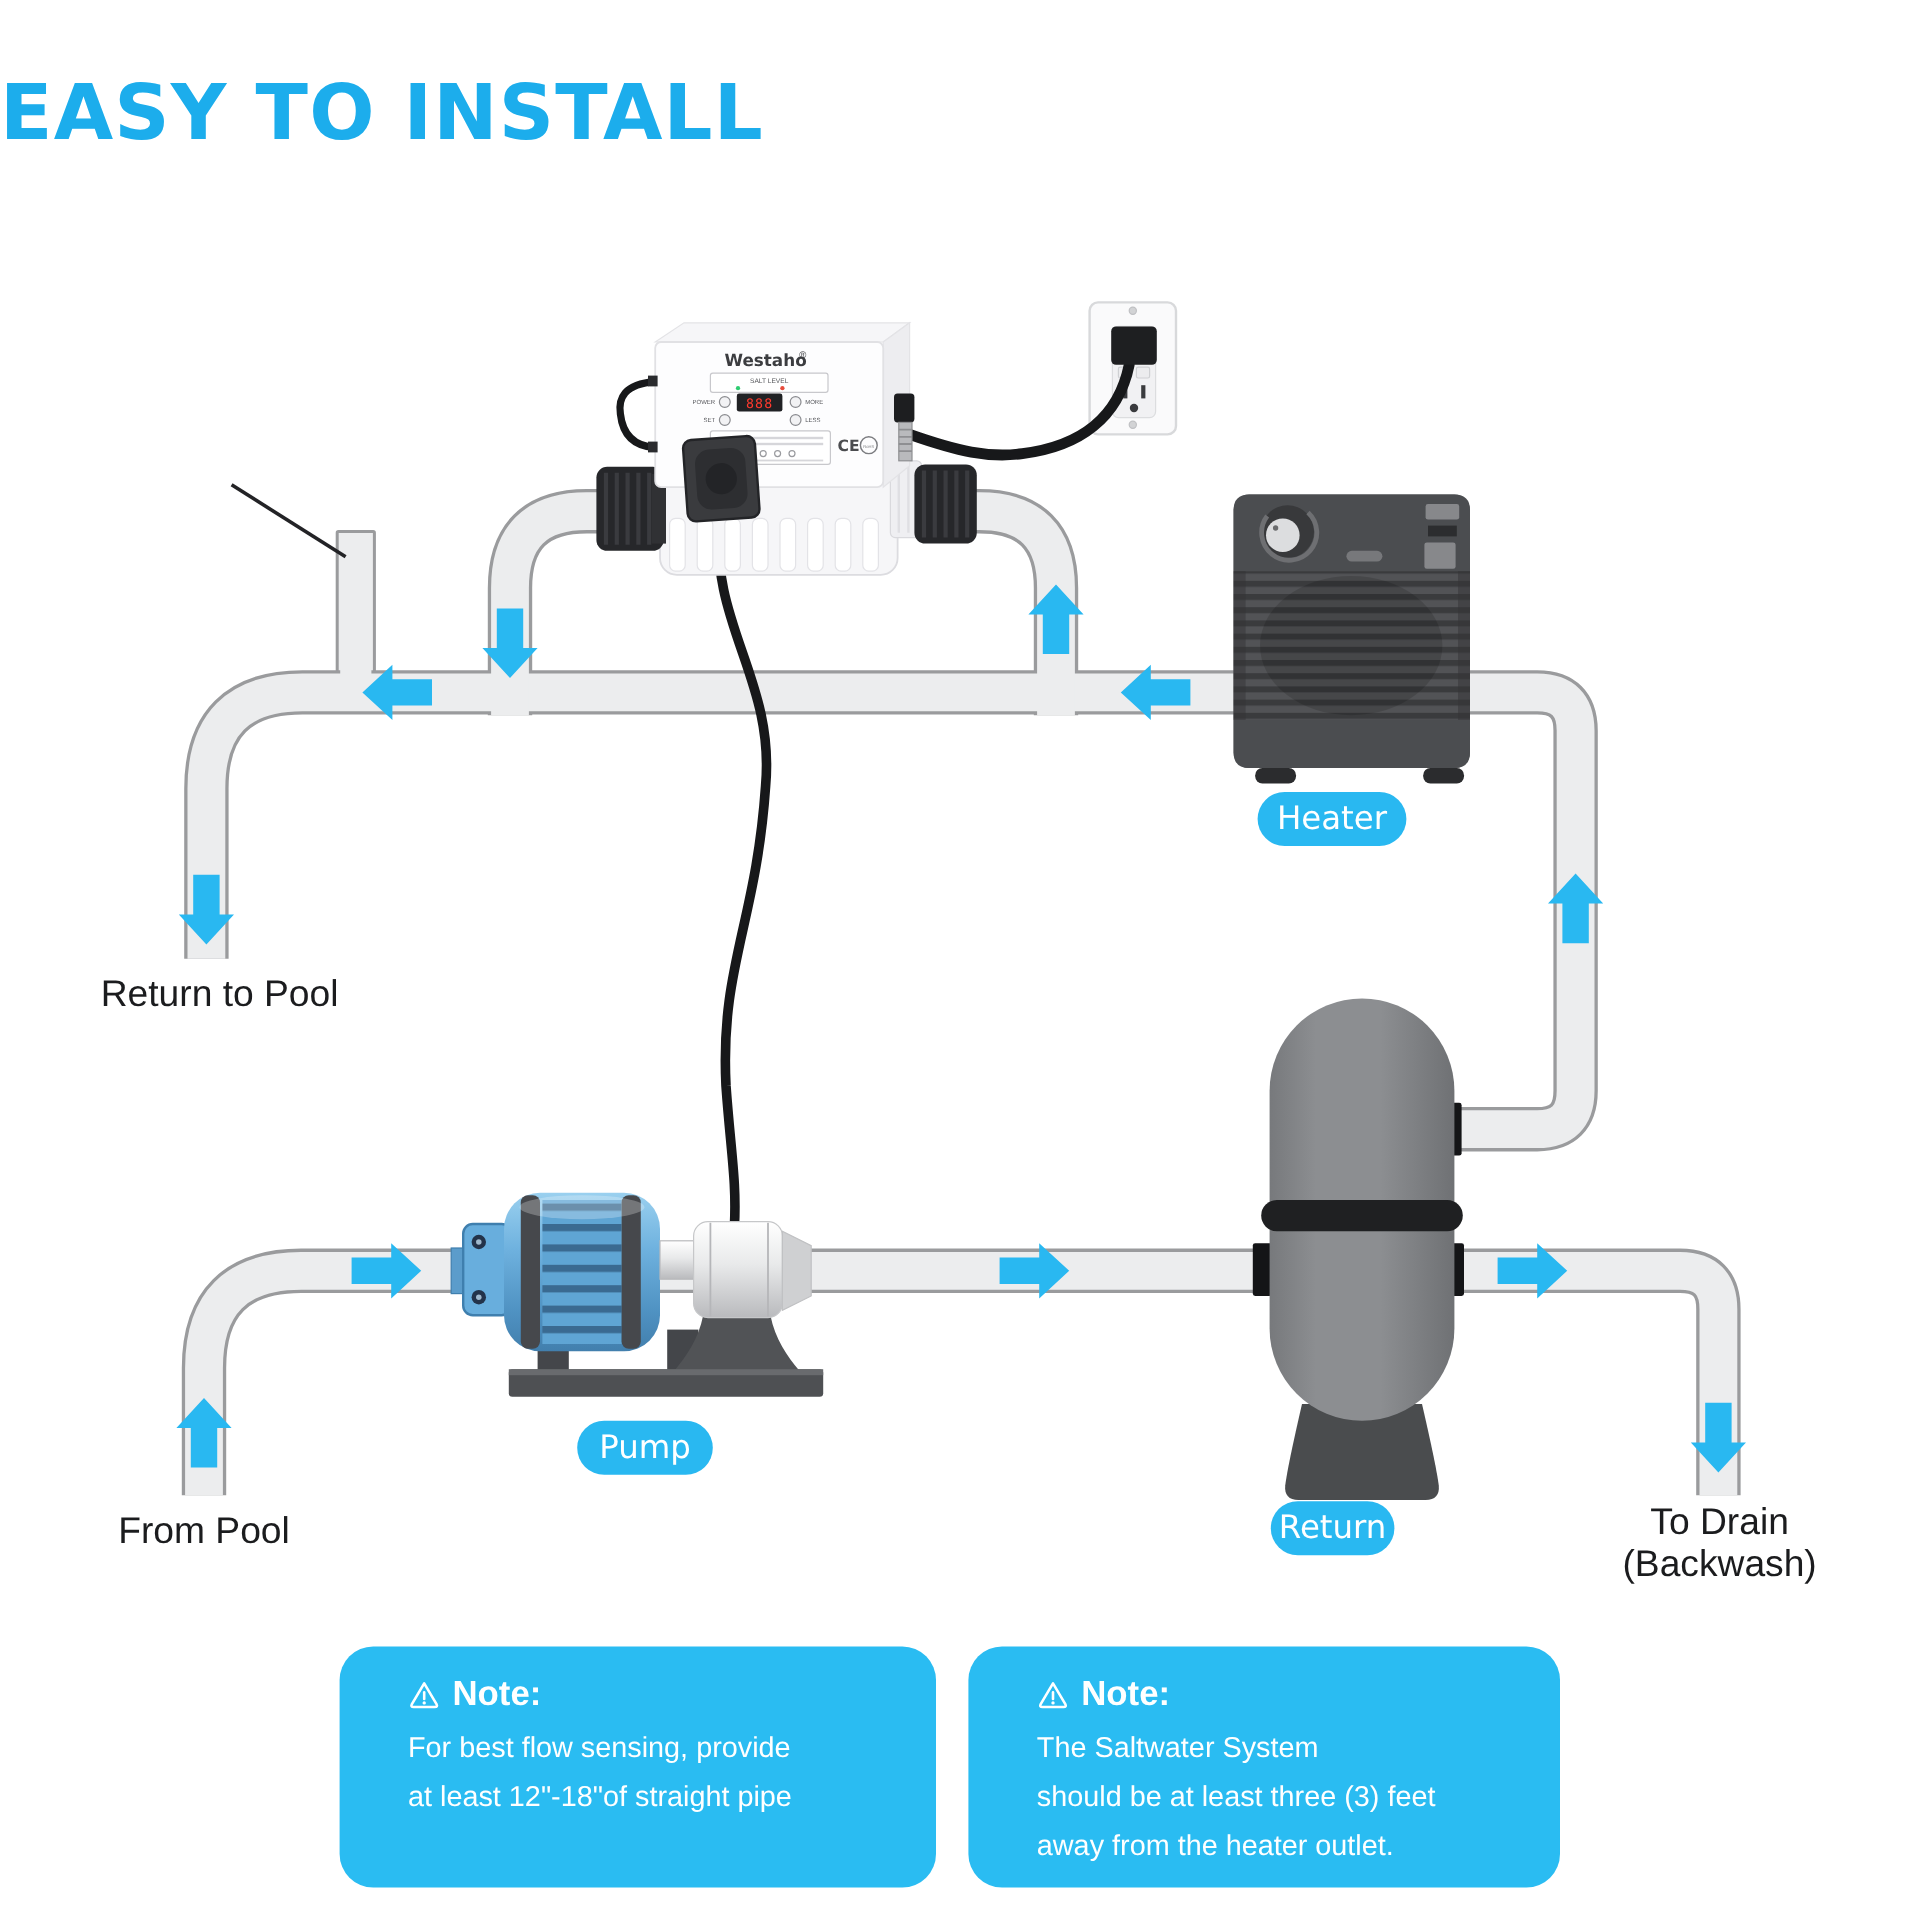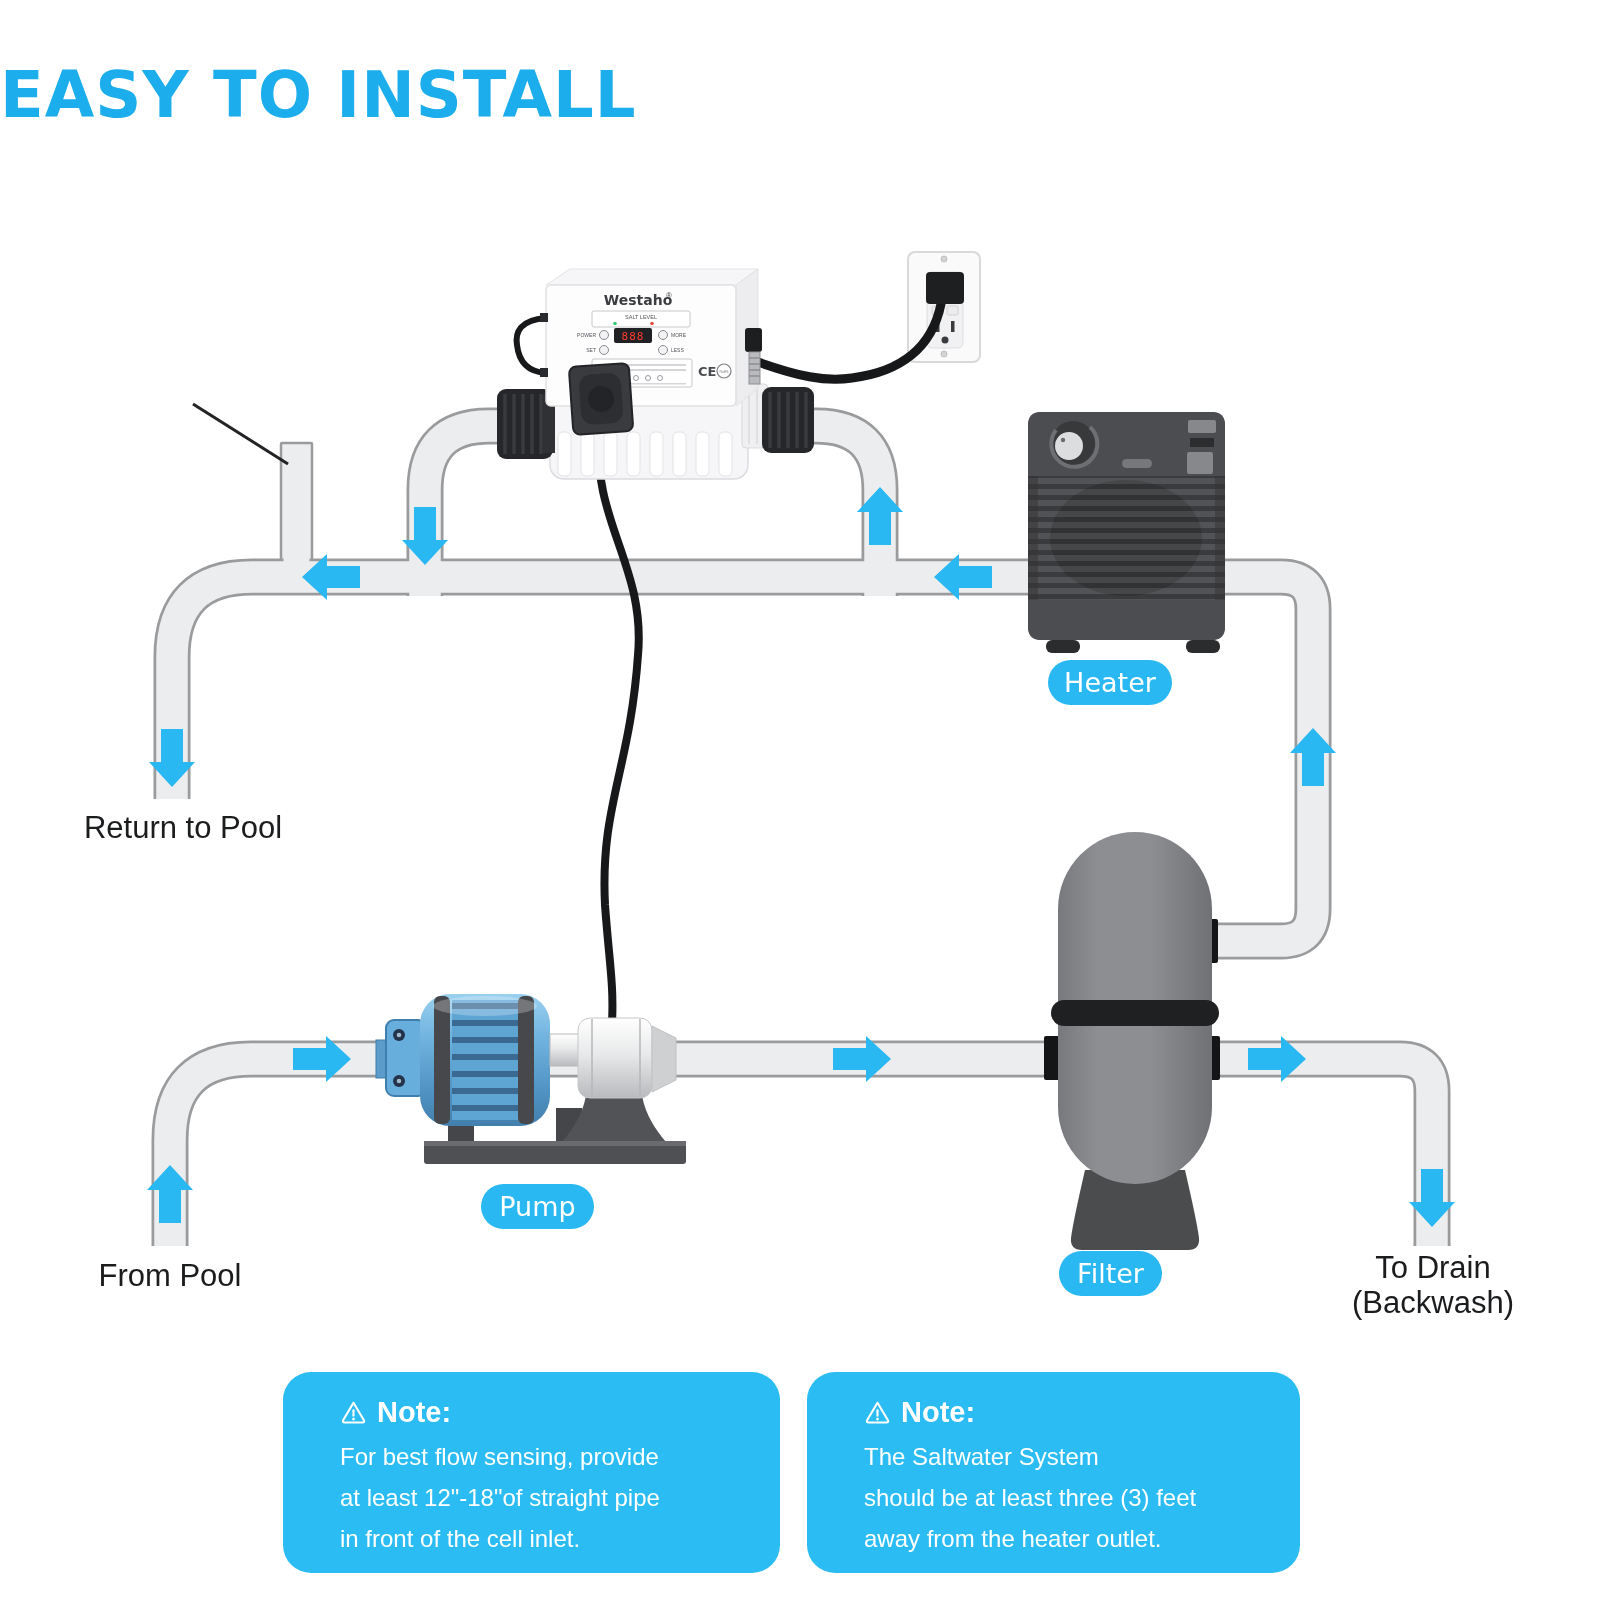--- a/index.html
+++ b/index.html
@@ -258,35 +258,34 @@
 
   <div class="diagram-label centered" style="left:70px;top:1258px;">From Pool</div>
 
   <div class="diagram-label centered" style="left:1333px;top:1250px;">
     <div>To Drain</div>
     <div>(Backwash)</div>
   </div>
 
   <div class="tag" style="left:1048px;top:660px;width:124px;height:45px;">Heater</div>
   <div class="tag" style="left:481px;top:1184px;width:113px;height:45px;">Pump</div>
-  <div class="tag" style="left:1059px;top:1251px;width:103px;height:45px;">Filter</div>
+  <div class="tag" style="left:1059px;top:1251px;width:103px;height:45px;">Return</div>
 
   <div class="note" style="left:283px;width:497px;">
     <div class="note-head">
       <svg width="27" height="25" viewBox="0 0 25 23">
         <path d="M12.5 2.5 L22 18.5 Q23.2 20.8 20.6 20.8 H4.4 Q1.8 20.8 3 18.5 Z" fill="none" stroke="#FFFFFF" stroke-width="2" stroke-linejoin="round"></path>
         <line x1="12.5" y1="9.5" x2="12.5" y2="14.5" stroke="#FFFFFF" stroke-width="2" stroke-linecap="round"></line>
         <circle cx="12.5" cy="17.6" r="1.3" fill="#FFFFFF"></circle>
       </svg>
       <span>Note:</span>
     </div>
     <div class="note-body">
       <div class="note-line">For best flow sensing, provide</div>
       <div class="note-line">at least 12"-18"of straight pipe</div>
-      <div class="note-line">in front of the cell inlet.</div>
     </div>
   </div>
 
   <div class="note" style="left:807px;width:493px;">
     <div class="note-head">
       <svg width="27" height="25" viewBox="0 0 25 23">
         <path d="M12.5 2.5 L22 18.5 Q23.2 20.8 20.6 20.8 H4.4 Q1.8 20.8 3 18.5 Z" fill="none" stroke="#FFFFFF" stroke-width="2" stroke-linejoin="round"></path>
         <line x1="12.5" y1="9.5" x2="12.5" y2="14.5" stroke="#FFFFFF" stroke-width="2" stroke-linecap="round"></line>
         <circle cx="12.5" cy="17.6" r="1.3" fill="#FFFFFF"></circle>
       </svg>

